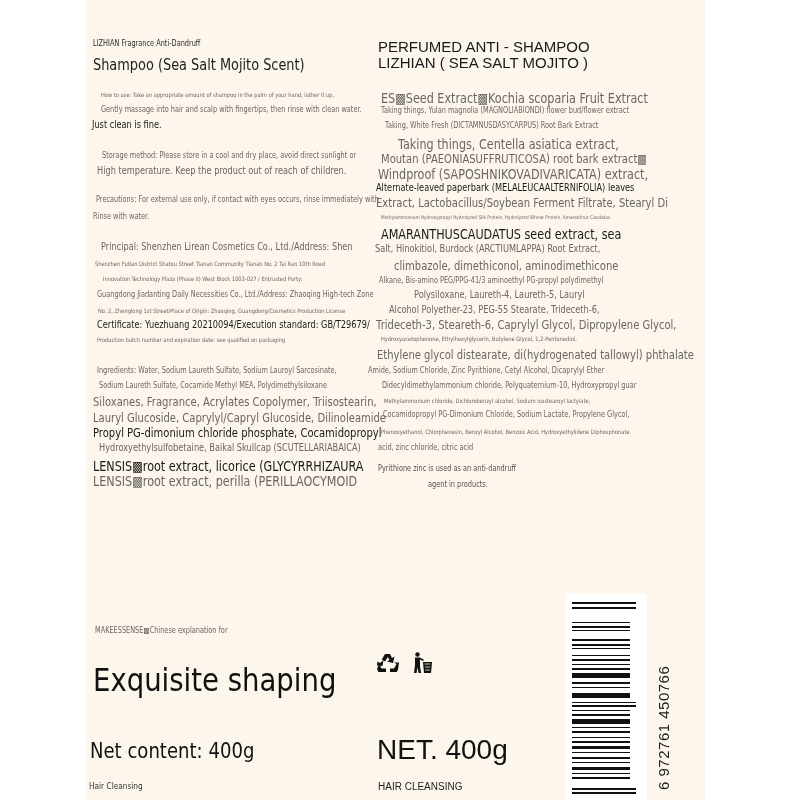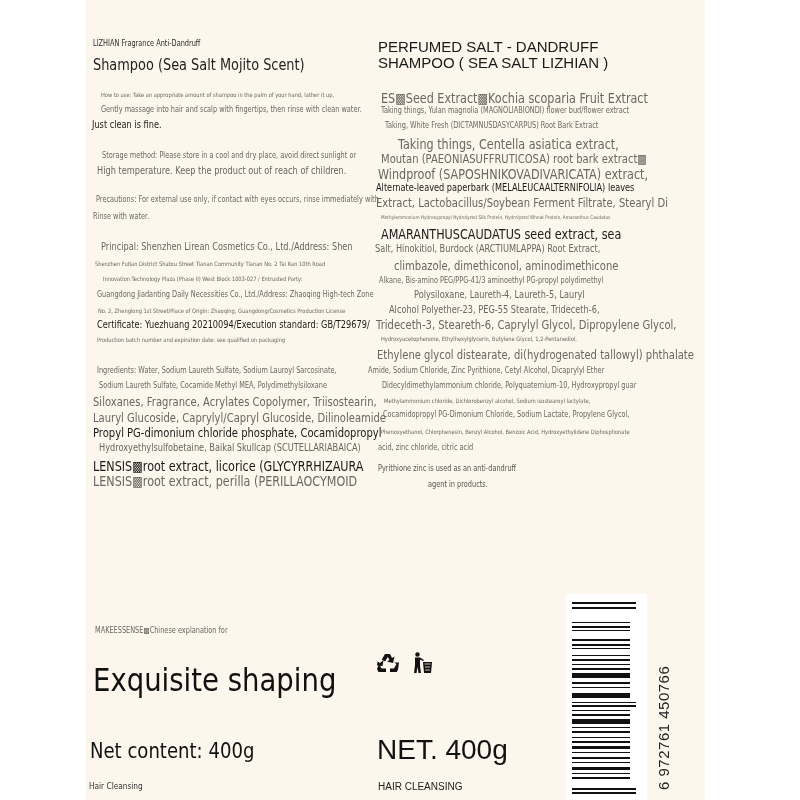--- a/index.html
+++ b/index.html
@@ -75,22 +75,22 @@
 
 <div class="t cond md grey" style="left:97px;top:367px;">Ingredients: Water, Sodium Laureth Sulfate, Sodium Lauroyl Sarcosinate,</div>
 <div class="t cond md grey" style="left:99px;top:382px;">Sodium Laureth Sulfate, Cocamide Methyl MEA, Polydimethylsiloxane</div>
 <div class="t cond xl grey" style="left:93px;top:396px;">Siloxanes, Fragrance, Acrylates Copolymer, Triisostearin,</div>
 <div class="t cond xl grey" style="left:93px;top:412px;">Lauryl Glucoside, Caprylyl/Capryl Glucoside, Dilinoleamide</div>
 <div class="t cond xl dark" style="left:93px;top:427px;">Propyl PG-dimonium chloride phosphate, Cocamidopropyl</div>
 <div class="t cond lg grey" style="left:99px;top:443px;">Hydroxyethylsulfobetaine, Baikal Skullcap (SCUTELLARIABAICA)</div>
 <div class="t cond xxl dark" style="left:93px;top:459px;">LENSIS▩root extract, licorice (GLYCYRRHIZAURA</div>
 <div class="t cond xxl grey" style="left:93px;top:474px;">LENSIS▩root extract, perilla (PERILLAOCYMOID</div>
 
-<div class="t right-title" style="top:39px;">PERFUMED SALT - DANDRUFF</div>
-<div class="t right-title" style="top:55px;">SHAMPOO ( SEA SALT LIZHIAN )</div>
+<div class="t right-title" style="top:39px;">PERFUMED ANTI - SHAMPOO</div>
+<div class="t right-title" style="top:55px;">LIZHIAN ( SEA SALT MOJITO )</div>
 
 <div class="t cond xxl grey" style="left:381px;top:91px;">ES▩Seed Extract▩Kochia scoparia Fruit Extract</div>
 <div class="t cond md grey" style="left:381px;top:107px;">Taking things, Yulan magnolia (MAGNOLIABIONDI) flower bud/flower extract</div>
 <div class="t cond md grey" style="left:385px;top:122px;">Taking, White Fresh (DICTAMNUSDASYCARPUS) Root Bark Extract</div>
 <div class="t cond xxl grey" style="left:398px;top:137px;">Taking things, Centella asiatica extract,</div>
 <div class="t cond xl grey" style="left:381px;top:153px;">Moutan (PAEONIASUFFRUTICOSA) root bark extract▩</div>
 <div class="t cond xxl grey" style="left:378px;top:167px;">Windproof (SAPOSHNIKOVADIVARICATA) extract,</div>
 <div class="t cond lg dark" style="left:376px;top:183px;">Alternate-leaved paperbark (MELALEUCAALTERNIFOLIA) leaves</div>
 <div class="t cond xl grey" style="left:376px;top:197px;">Extract, Lactobacillus/Soybean Ferment Filtrate, Stearyl Di</div>
 <div class="t cond grey" style="left:381px;top:215px;font-size:5px;transform:scaleX(0.85);">Methylammonium Hydroxypropyl Hydrolyzed Silk Protein, Hydrolyzed Wheat Protein, Amaranthus Caudatus</div>

